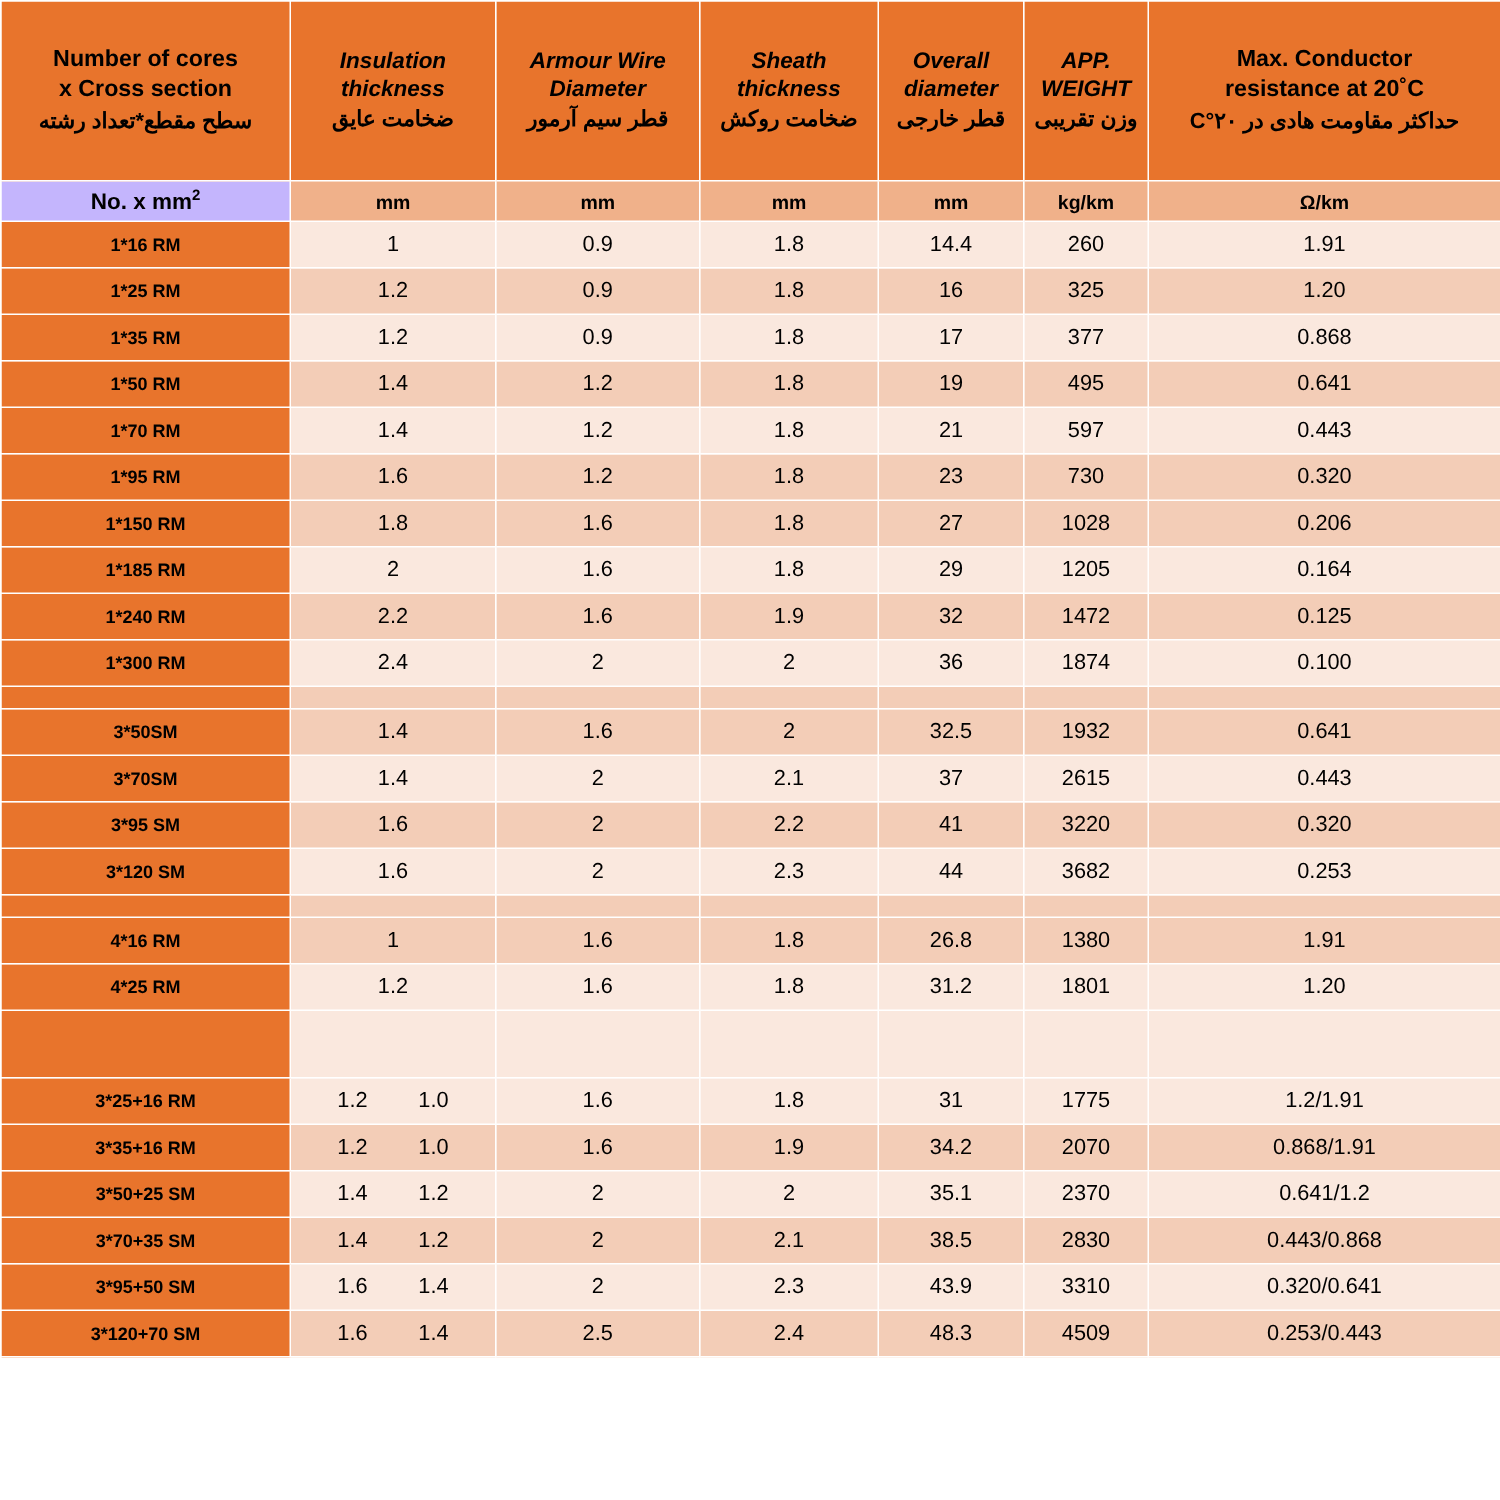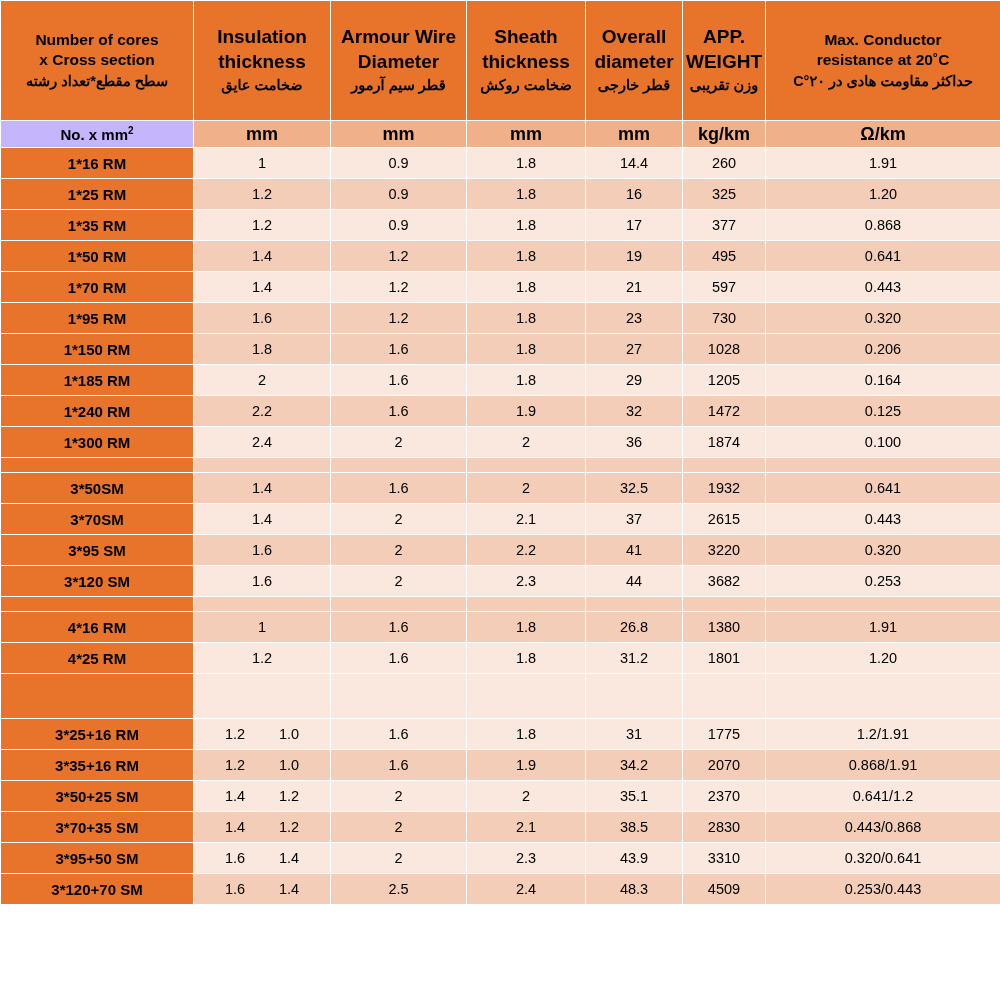--- a/index.html
+++ b/index.html
@@ -49,45 +49,45 @@
   tr.head-main th .en {
     display: block;
   }
   tr.head-main th .fa {
     display: block;
     direction: rtl;
     font-size: 14.5px;
     font-weight: bold;
     margin-top: 2px;
   }
-  tr.head-main th.narrow .en { font-size: 19px; }
+  tr.head-main th.narrow .en { font-size: 15px; font-style: italic; }
 
   
   tr.units td {
     background: #f0b18a;
     font-weight: bold;
-    font-size: 18px;
+    font-size: 13px;
     height: 26px;
   }
   tr.units td.first {
     background: #c4b5fd;
     font-weight: bold;
     font-size: 15px;
   }
   tr.units td sup { font-size: 10px; vertical-align: super; }
 
   
   tr.data td {
     height: 30px;
     font-size: 14.5px;
   }
   tr.data td.label {
     background: #e8742c;
     font-weight: bold;
-    font-size: 15px;
+    font-size: 12px;
     color: #000;
   }
   tr.data td.v {
     background: #fae8de;
     color: #000;
   }
   tr.data.alt td.v {
     background: #f3cdb7;
   }
   tr.data td.res {

